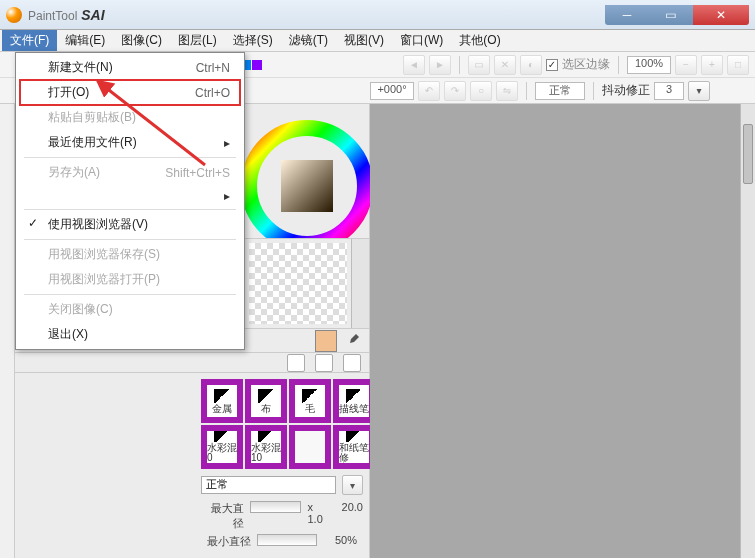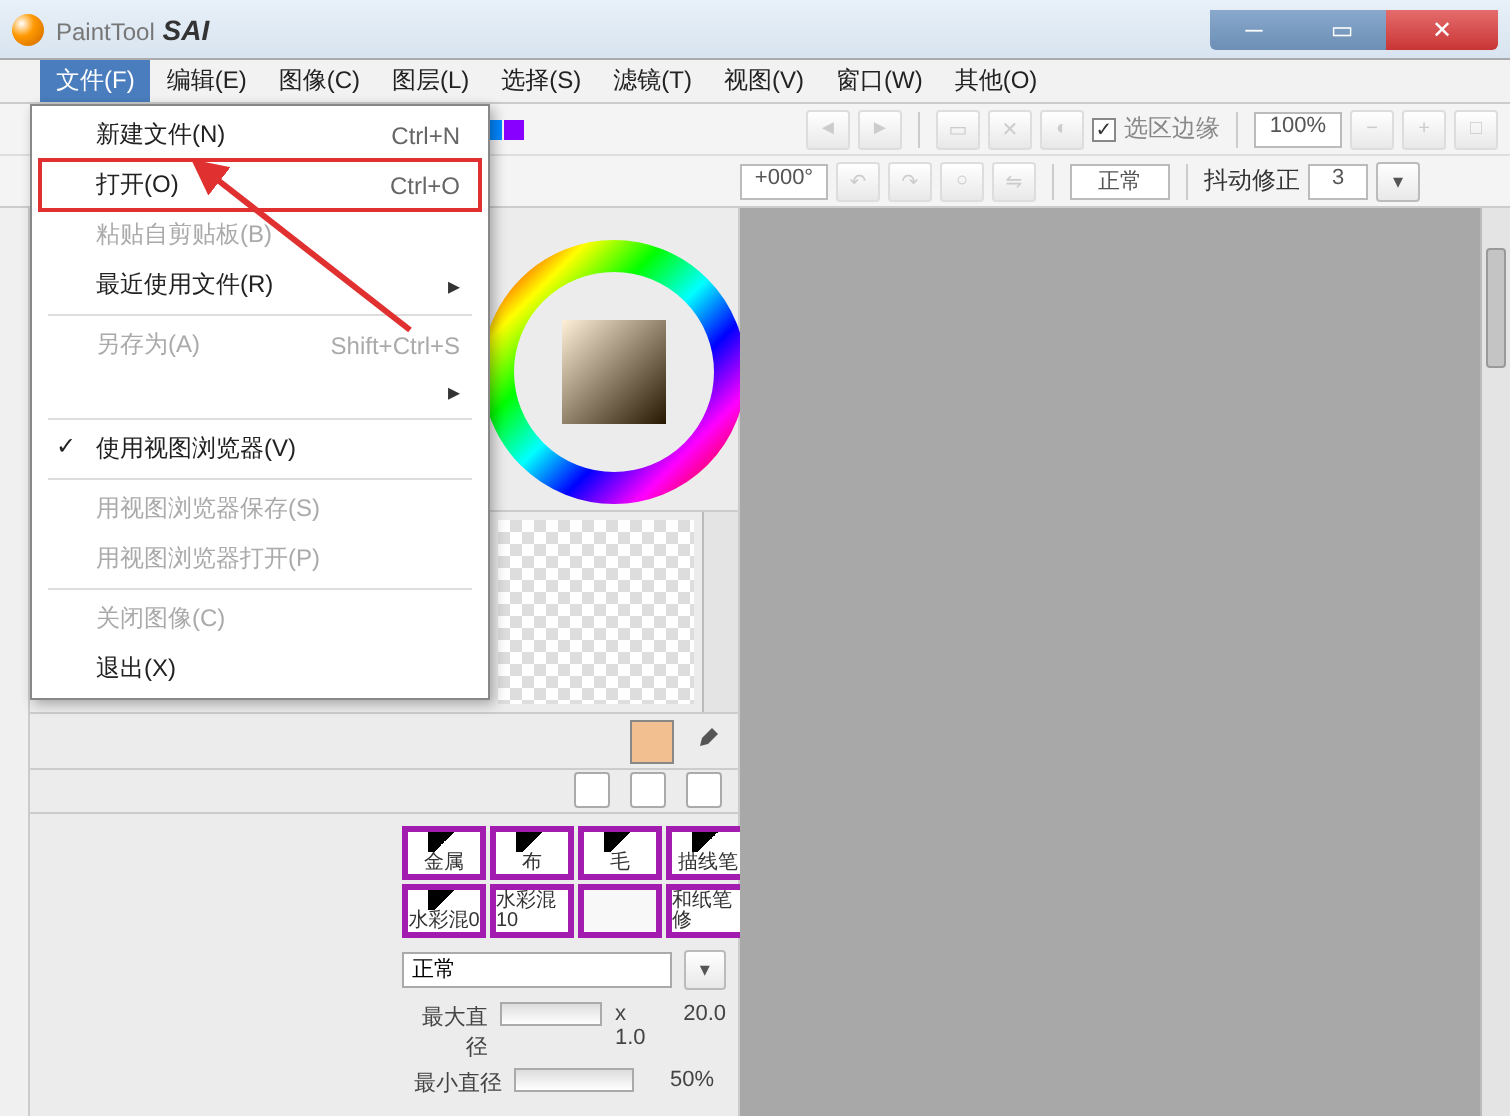--- a/index.html
+++ b/index.html
@@ -10,21 +10,21 @@
 .titlebar .logo { width: 16px; height: 16px; background: radial-gradient(circle at 30% 30%, #fff, #f90 40%, #c60); border-radius: 50%; margin-right: 6px; }
 .titlebar .title { font-style: italic; font-weight: bold; font-size: 14px; color: #333; }
 .titlebar .title .p { color: #777; font-size: 12px; font-weight: normal; font-style: normal; }
 .winbtns { margin-left: auto; display: flex; gap: 0; }
 .winbtn { width: 44px; height: 20px; display: flex; align-items: center; justify-content: center; font-size: 12px; color: #fff; }
 .winbtn.min { background: linear-gradient(#89a8cc, #6c8fb5); border-radius: 0 0 0 3px; }
 .winbtn.max { background: linear-gradient(#89a8cc, #6c8fb5); }
 .winbtn.close { background: linear-gradient(#e56c6c, #c93535); border-radius: 0 0 3px 0; width: 56px; }
 
 
-.menubar { height: 22px; background: #f2f2f2; border-bottom: 1px solid #ccc; display: flex; align-items: center; padding: 0 20px; }
+.menubar { height: 22px; background: #f2f2f2; border-bottom: 1px solid #ccc; display: flex; align-items: center; padding: 0 2px; }
 .menubar .mitem { padding: 2px 8px; color: #222; }
 .menubar .mitem.open { background: #4a7dbd; color: #fff; }
 
 
 .dropdown { position: absolute; left: 15px; top: 52px; width: 230px; background: #fff; border: 1px solid #888; box-shadow: 2px 2px 6px rgba(0,0,0,0.3); z-index: 100; padding: 2px 4px; }
 .dropdown .ditem { display: flex; align-items: center; padding: 4px 10px 4px 28px; color: #222; position: relative; }
 .dropdown .ditem.disabled { color: #aaa; }
 .dropdown .ditem .shortcut { margin-left: auto; color: #666; text-align: right; }
 .dropdown .ditem.disabled .shortcut { color: #aaa; }
 .dropdown .ditem .sub { margin-left: auto; color: #333; }
@@ -62,21 +62,21 @@
 .texture-grid { flex: 1; margin: 4px; background: repeating-conic-gradient(#ddd 0 25%, #fff 0 50%) 0 0/12px 12px; }
 .texture-side { width: 18px; background: #e4e4e4; border-left: 1px solid #bbb; }
 .fgbg-row { height: 30px; background: #ececec; border-top: 1px solid #ccc; display: flex; align-items: center; padding: 0 8px; gap: 8px; justify-content: flex-end; }
 .fgbg-swatch { width: 22px; height: 22px; border: 1px solid #888; background: #f2c090; }
 .eyedrop { width: 16px; height: 16px; }
 .tool-icons { height: 24px; background: #ececec; border-top: 1px solid #ccc; display: flex; align-items: center; gap: 10px; padding: 0 8px; justify-content: flex-end; }
 .tool-icons .ti { width: 18px; height: 18px; border: 1px solid #aaa; background: #fff; border-radius: 2px; }
 
 .brush-panel { border-top: 1px solid #ccc; background: #ececec; padding: 6px; }
 .brush-grid { display: grid; grid-template-columns: repeat(4, 42px); gap: 2px; margin-left: 180px; }
-.brush-cell { width: 42px; height: 27px; background: #fff; border: 3px solid #a21caf; display: flex; flex-direction: column; align-items: center; justify-content: center; font-size: 10px; position: relative; }
+.brush-cell { width: 42px; height: 44px; background: #fff; border: 6px solid #a21caf; display: flex; flex-direction: column; align-items: center; justify-content: center; font-size: 10px; position: relative; }
 .brush-cell .bname { font-size: 10px; color: #333; line-height: 1; }
 .brush-cell .bicon { width: 16px; height: 14px; background: linear-gradient(135deg, #000 0 50%, transparent 50%); margin-bottom: 1px; }
 .brush-cell.empty { background: #f8f8f8; }
 
 .mode-row { display: flex; align-items: center; gap: 6px; margin: 6px 0 0 180px; }
 .mode-select { width: 140px; height: 18px; border: 1px solid #aaa; background: #fff; font-size: 11px; padding: 0 4px; }
 
 .params { margin: 6px 0 0 180px; font-size: 11px; color: #444; }
 .params .prow { display: flex; align-items: flex-start; gap: 6px; margin-bottom: 3px; }
 .params .plabel { width: 50px; text-align: right; }

